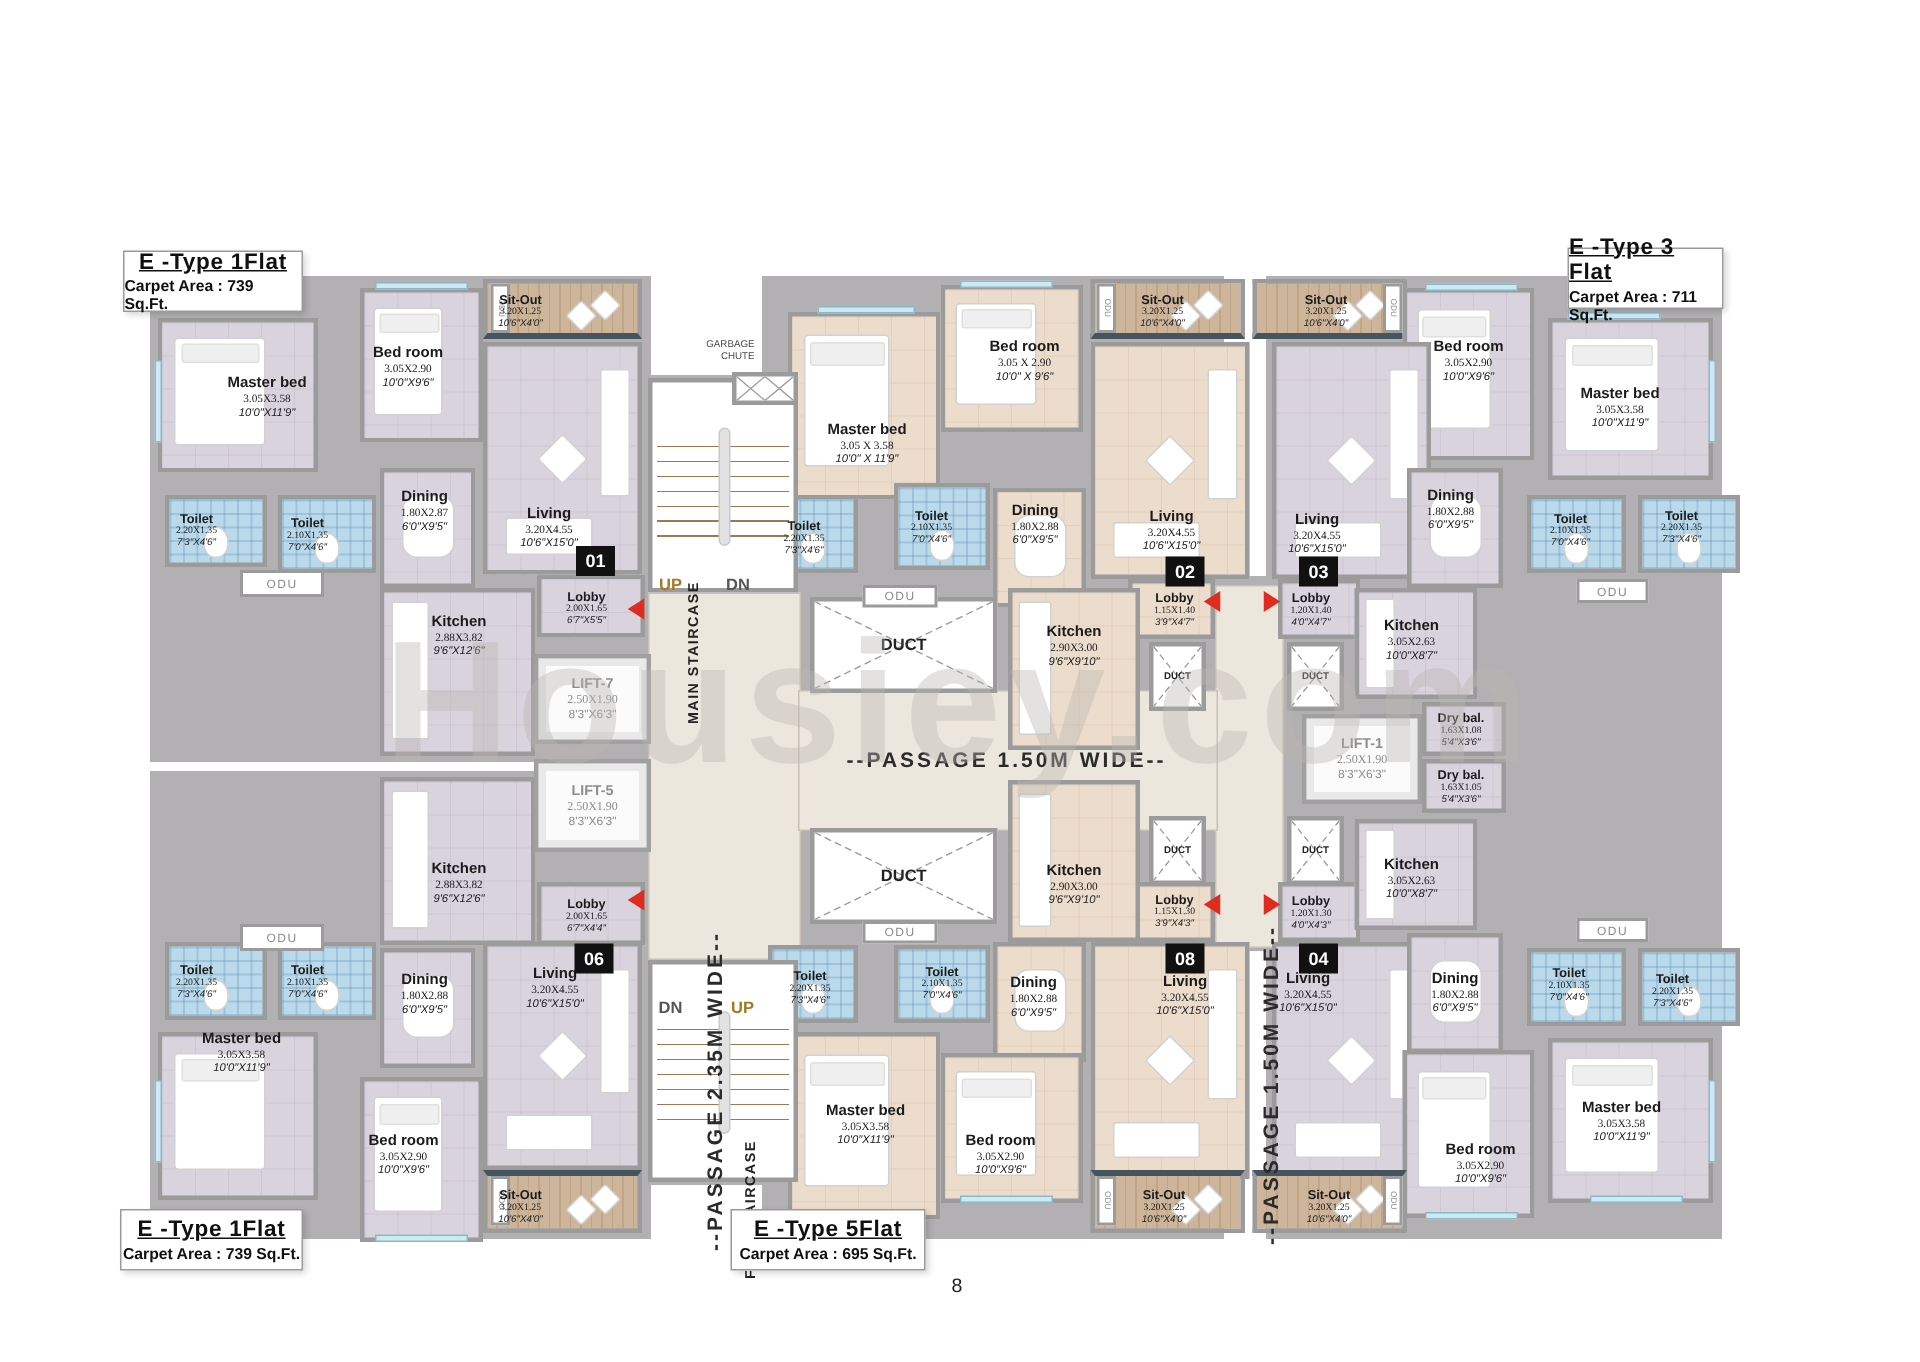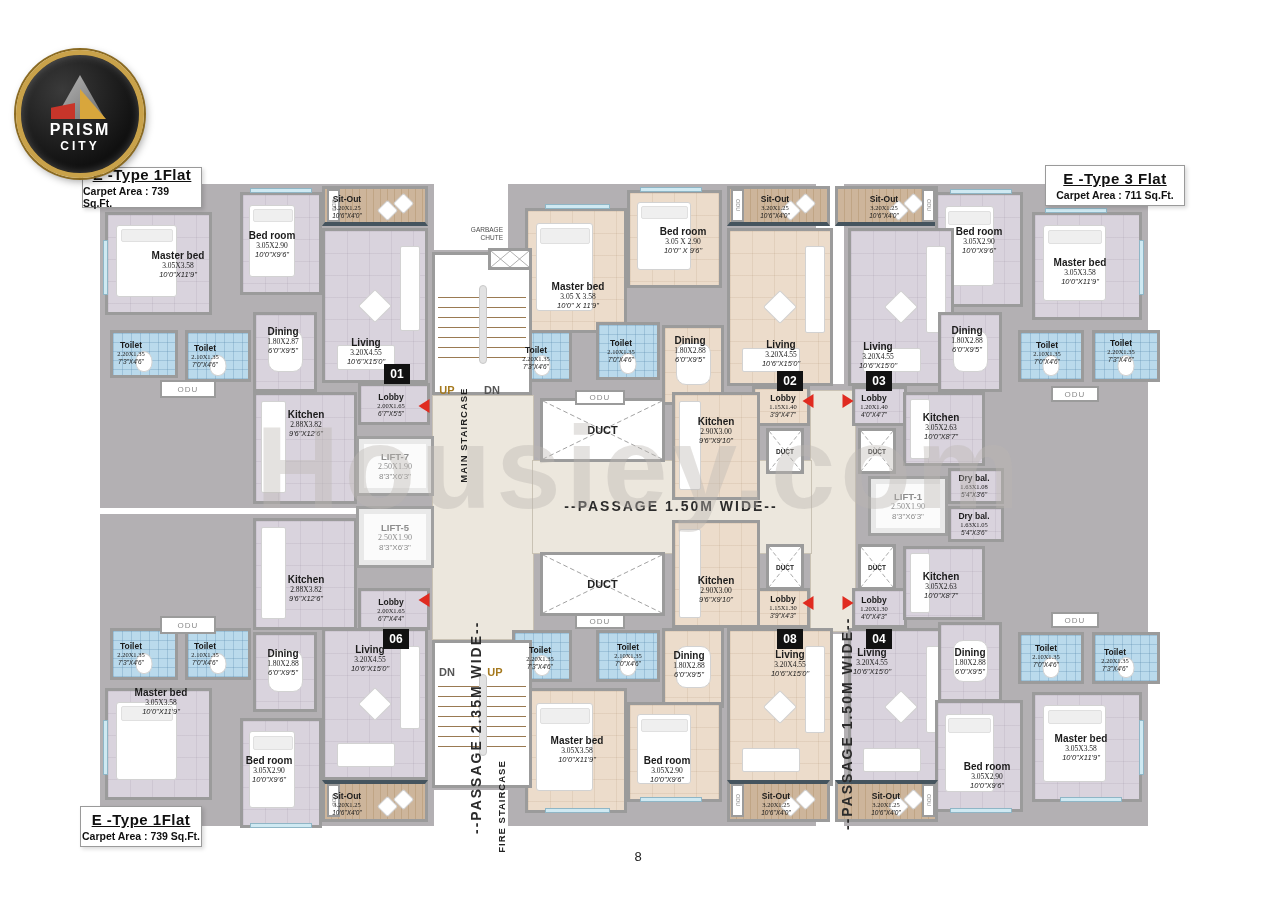--- a/index.html
+++ b/index.html
@@ -681,34 +681,31 @@
       <div class="arrow left" style="left: 424px; top: 406px;"></div>
       <div class="arrow left" style="left: 424px; top: 600px;"></div>
       <div class="arrow left" style="left: 808px; top: 401px;"></div>
       <div class="arrow right" style="left: 848px; top: 401px;"></div>
       <div class="arrow left" style="left: 808px; top: 603px;"></div>
       <div class="arrow right" style="left: 848px; top: 603px;"></div>
       <div class="flatlab" style="left: 82px; top: 167px; width: 120px; height: 41px;">
         <div class="ft">E -Type 1Flat</div>
         <div class="fc">Carpet Area : 739 Sq.Ft.</div>
       </div>
-      <div class="flatlab" style="left: 1045px; top: 165px; width: 140px; height: 41px;">
+      <div class="flatlab" style="left: 1045px; top: 165px; width: 104px; height: 41px;">
         <div class="ft">E -Type 3 Flat</div>
         <div class="fc">Carpet Area : 711 Sq.Ft.</div>
       </div>
       <div class="flatlab" style="left: 80px; top: 806px; width: 122px; height: 41px;">
         <div class="ft">E -Type 1Flat</div>
         <div class="fc">Carpet Area : 739 Sq.Ft.</div>
       </div>
+      <div class="flatlab" style="left: 487px; top: 806px; width: 130px; height: 41px;">
+        <div class="ft">E -Type 5Flat</div>
+        <div class="fc">Carpet Area : 695 Sq.Ft.</div>
+      </div>
     </div>
 
-  <div id="logo">
-    <div class="tri tri-gray"></div>
-    <div class="tri tri-gold"></div>
-    <div class="tri tri-red"></div>
-    <span class="l1">PRISM</span>
-    <span class="l2">CITY</span>
-  </div>
 
 
   <div id="watermark">Housiey.com</div>
   <div id="pagenum">8</div>
 </div>
 
 </body></html>

